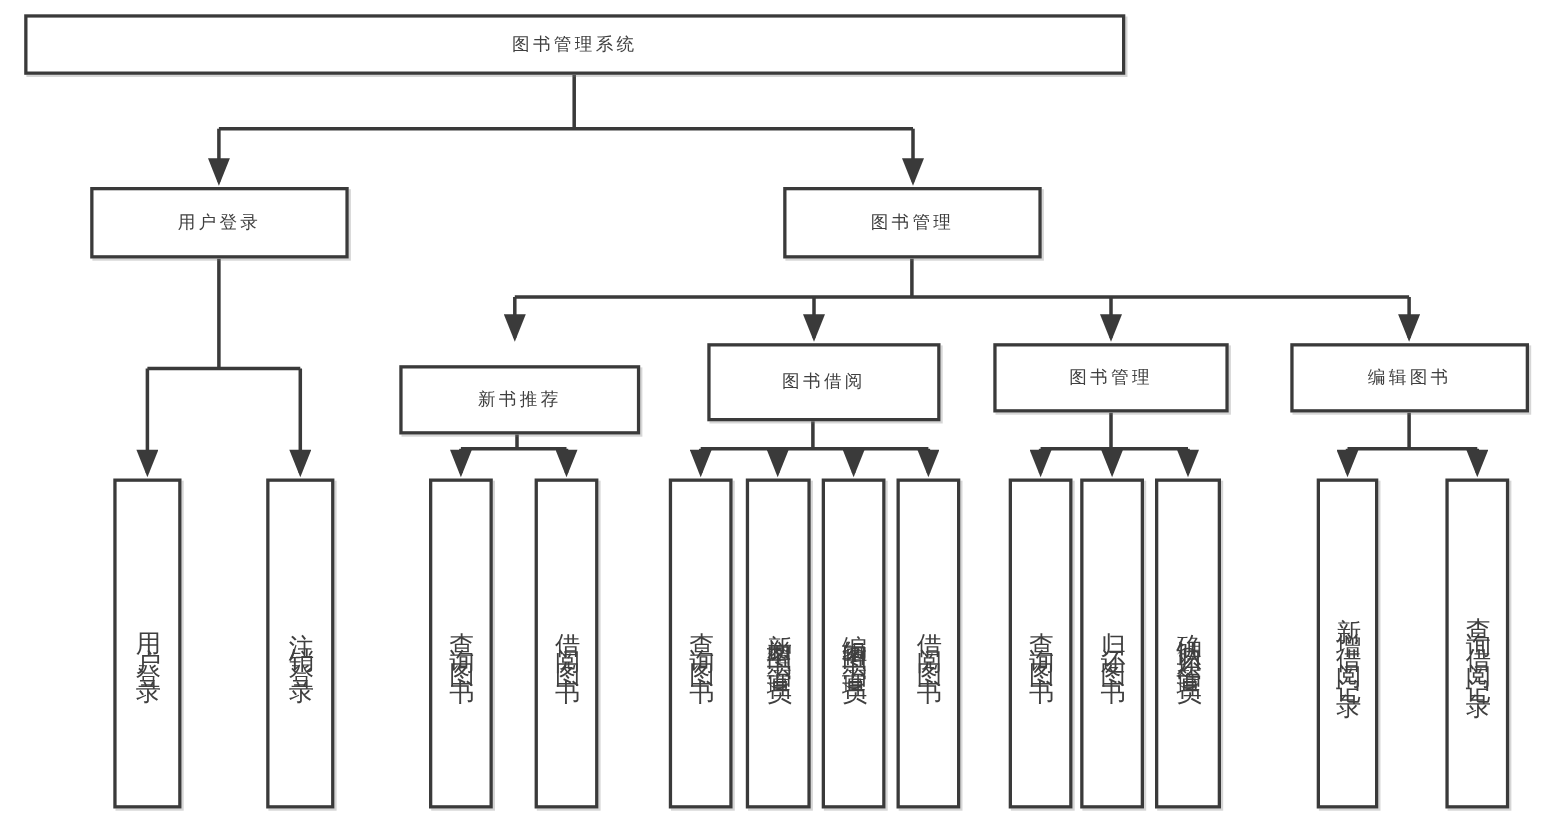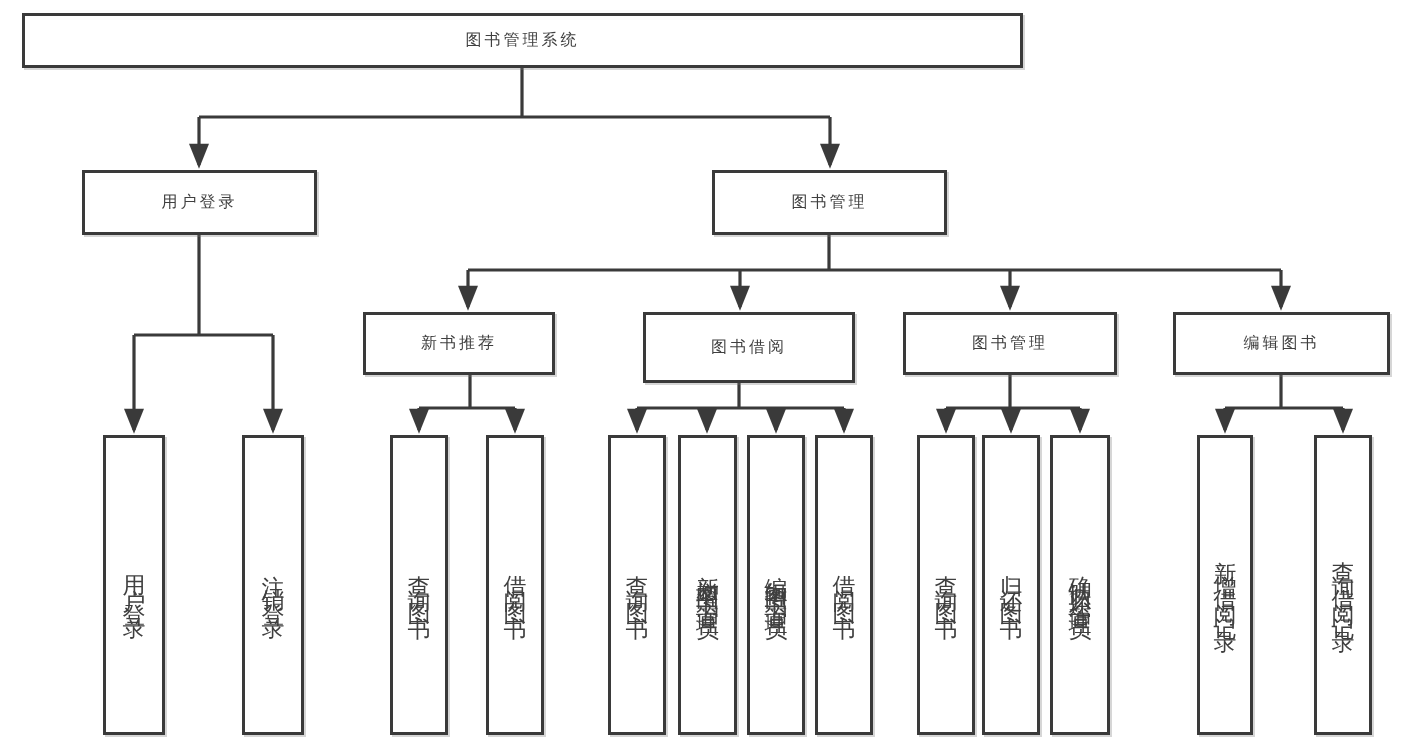--- a/index.html
+++ b/index.html
@@ -115,21 +115,21 @@
     <span class="lbl">图书管理系统</span>
   </div>
 
   <div class="node" style="left:82px;top:170px;width:235px;height:65px">
     <span class="lbl">用户登录</span>
   </div>
   <div class="node" style="left:712px;top:170px;width:235px;height:65px">
     <span class="lbl">图书管理</span>
   </div>
 
-  <div class="node" style="left:363px;top:312px;width:192px;height:63px">
+  <div class="node" style="left:363px;top:332px;width:219px;height:63px">
     <span class="lbl">新书推荐</span>
   </div>
   <div class="node" style="left:643px;top:312px;width:212px;height:71px">
     <span class="lbl">图书借阅</span>
   </div>
   <div class="node" style="left:903px;top:312px;width:214px;height:63px">
     <span class="lbl">图书管理</span>
   </div>
   <div class="node" style="left:1173px;top:312px;width:217px;height:63px">
     <span class="lbl">编辑图书</span>

